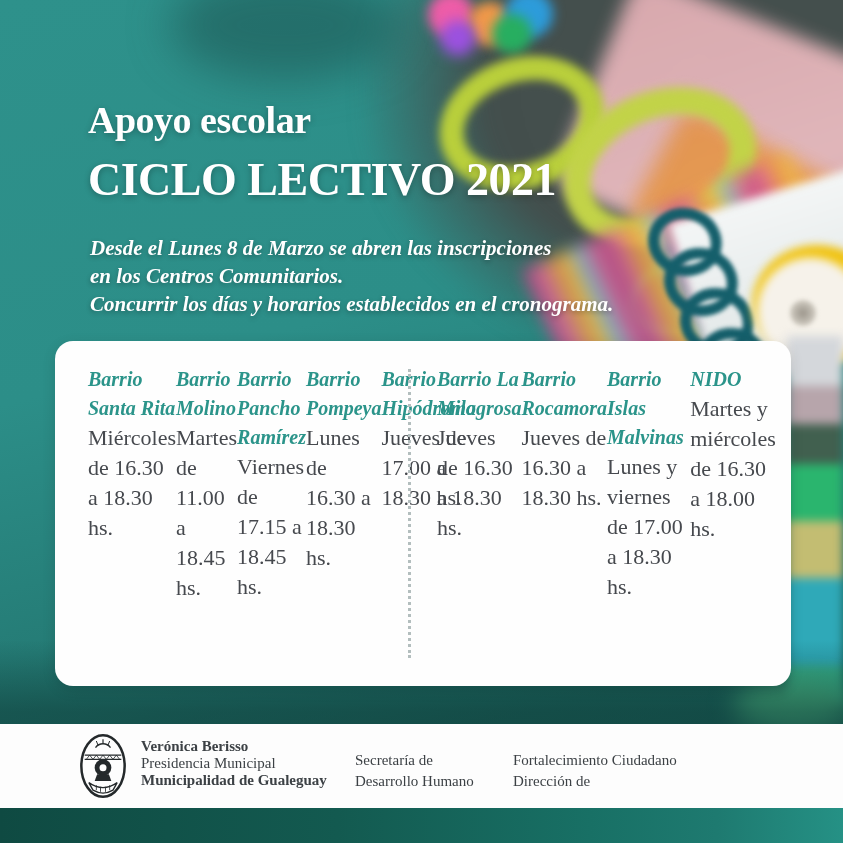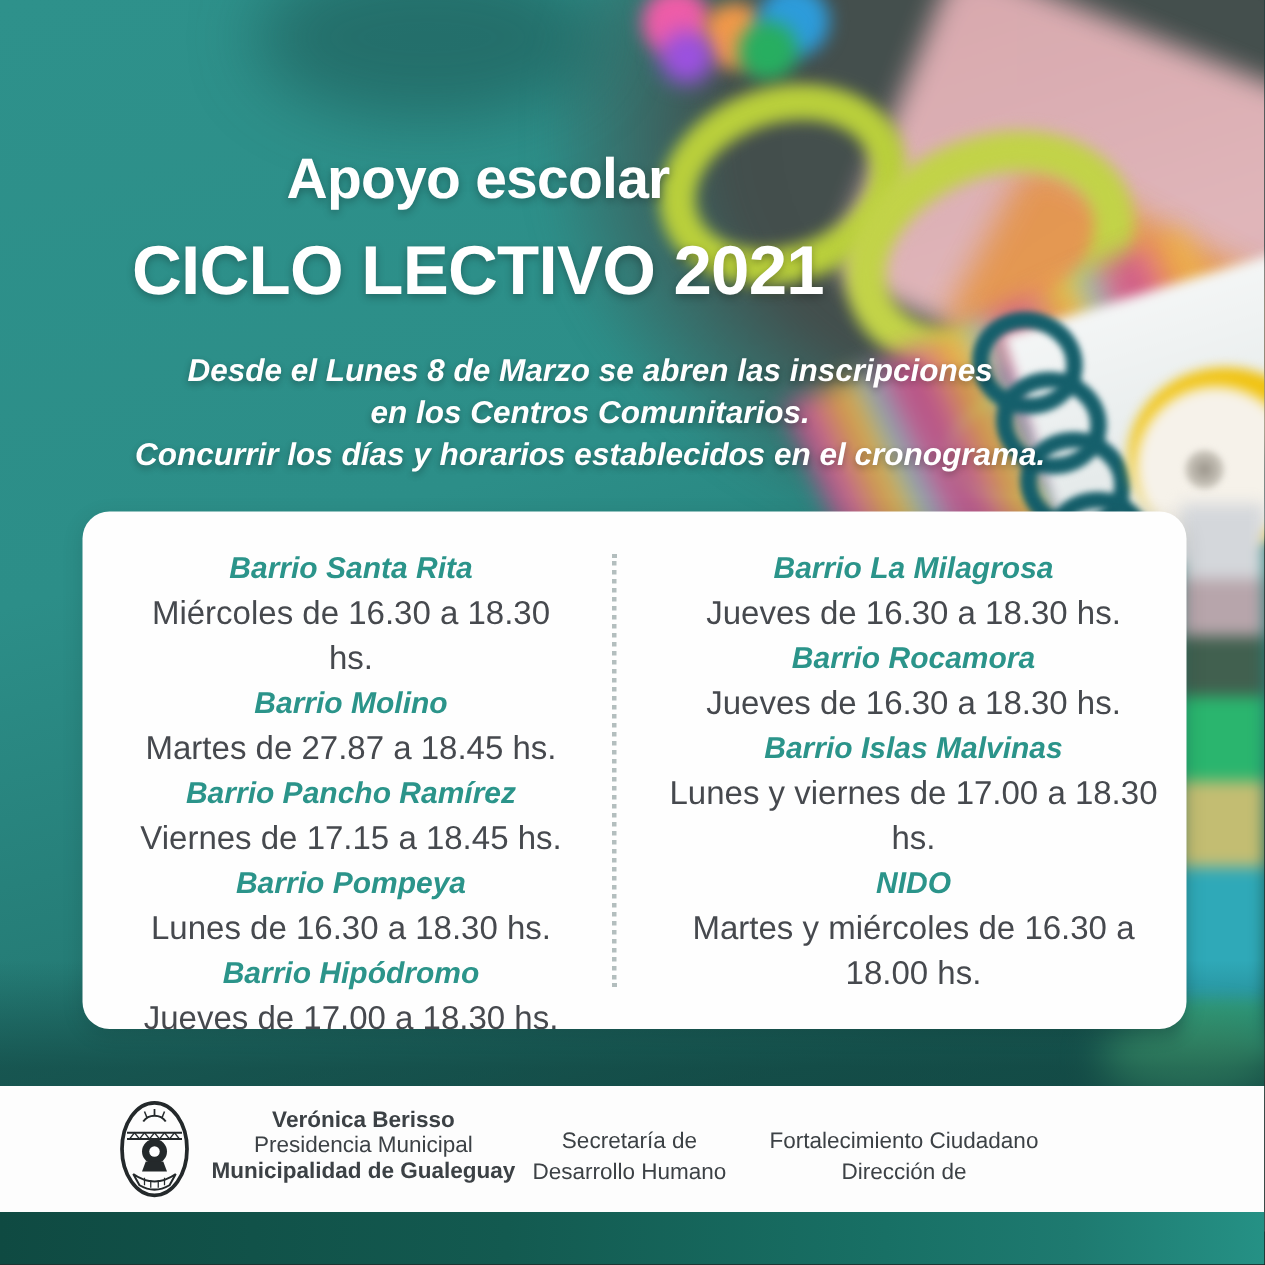--- a/index.html
+++ b/index.html
@@ -1,20 +1,19 @@
 <!DOCTYPE html>
 <html><head>
 <meta charset="utf-8">
 <style>
   html,body{margin:0;padding:0;background:#222;}
   .poster{
     position:relative;width:843px;height:843px;overflow:hidden;
-    font-family:Liberation Sans, sans-serif;
+    font-family:Liberation Serif, serif;
     background:linear-gradient(165deg,#2e918b 0%,#2c8e88 38%,#257c76 62%,#1b615b 80%,#175650 100%);
-    text-align:center;
   }
   
   .bg,.bg *{position:absolute;pointer-events:none;}
   .bg{inset:0;}
   .b-darkslate{top:-60px;right:-80px;width:560px;height:430px;
     background:radial-gradient(ellipse at 60% 35%,#46514f 0%,#434e4c 45%,rgba(67,78,76,0) 72%);
     filter:blur(10px);}
   .b-darkblob2{top:-30px;left:170px;width:230px;height:110px;border-radius:50%;
     background:rgba(24,70,68,.45);filter:blur(22px);}
   .b-pinkpaper{top:25px;right:-70px;width:330px;height:230px;border-radius:26px;
@@ -57,21 +56,21 @@
   
   .titles{position:absolute;left:88px;top:98px;color:#fff;text-shadow:0 2px 6px rgba(0,0,0,.28);}
   .title1{font-size:38px;font-weight:bold;letter-spacing:-.5px;line-height:44px;}
   .title2{font-size:46px;font-weight:bold;letter-spacing:-.5px;line-height:52px;margin-top:12px;}
   .intro{position:absolute;left:90px;top:234px;color:#fff;font-style:italic;font-weight:bold;
     font-size:21px;line-height:28px;text-shadow:0 2px 5px rgba(0,0,0,.3);}
   
   .card{position:absolute;left:55px;top:341px;width:736px;height:345px;background:#fefefe;
     border-radius:18px;box-shadow:0 4px 14px rgba(0,0,0,.12);display:flex;box-sizing:border-box;
     padding:24px 0 18px 33px;}
-  .col{display:flex;flex-direction:column;}
+  .col{display:flex;}
   .col.left{width:292px;}
   .divider{border-left:3px dotted #b3bebe;margin:4px 26px 10px 28px;}
   .col.right{flex:1;padding-right:10px;}
   .entry{margin-bottom:1px;}
   .barrio{color:#2b948a;font-weight:bold;font-style:italic;font-size:20px;line-height:29px;}
   .horario{color:#46494e;font-size:22px;line-height:30px;}
   
   .footer{position:absolute;left:0;top:724px;width:843px;height:97px;background:#fdfdfd;}
   .seal{position:absolute;left:78px;top:8px;}
   .official{position:absolute;left:141px;top:14px;color:#3c4145;font-size:15px;line-height:17px;}
@@ -124,21 +123,21 @@
   </div>
 
   <div class="card">
     <div class="col left">
       <div class="entry">
         <div class="barrio">Barrio Santa Rita</div>
         <div class="horario">Miércoles de 16.30 a 18.30 hs.</div>
       </div>
       <div class="entry">
         <div class="barrio">Barrio Molino</div>
-        <div class="horario">Martes de 27.87 a 18.45 hs.</div>
+        <div class="horario">Martes de 11.00 a 18.45 hs.</div>
       </div>
       <div class="entry">
         <div class="barrio">Barrio Pancho Ramírez</div>
         <div class="horario">Viernes de 17.15 a 18.45 hs.</div>
       </div>
       <div class="entry">
         <div class="barrio">Barrio Pompeya</div>
         <div class="horario">Lunes de 16.30 a 18.30 hs.</div>
       </div>
       <div class="entry">

